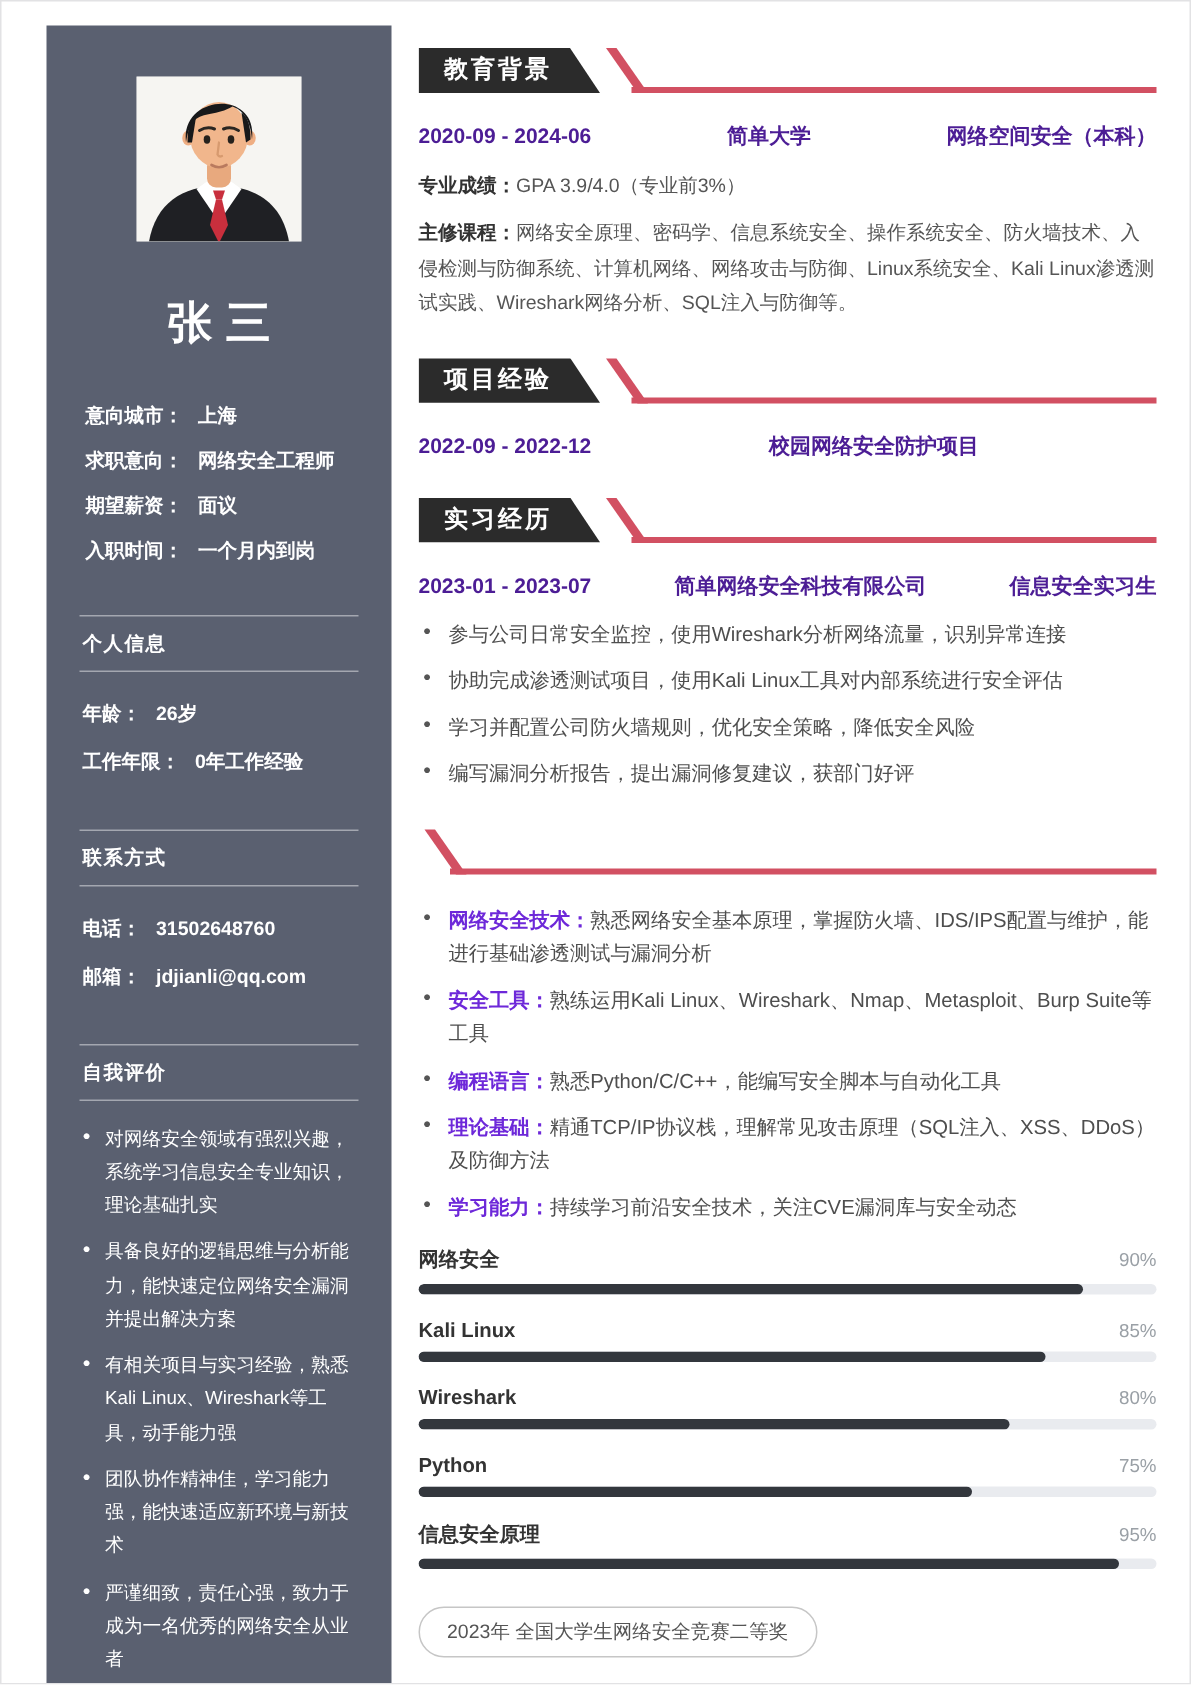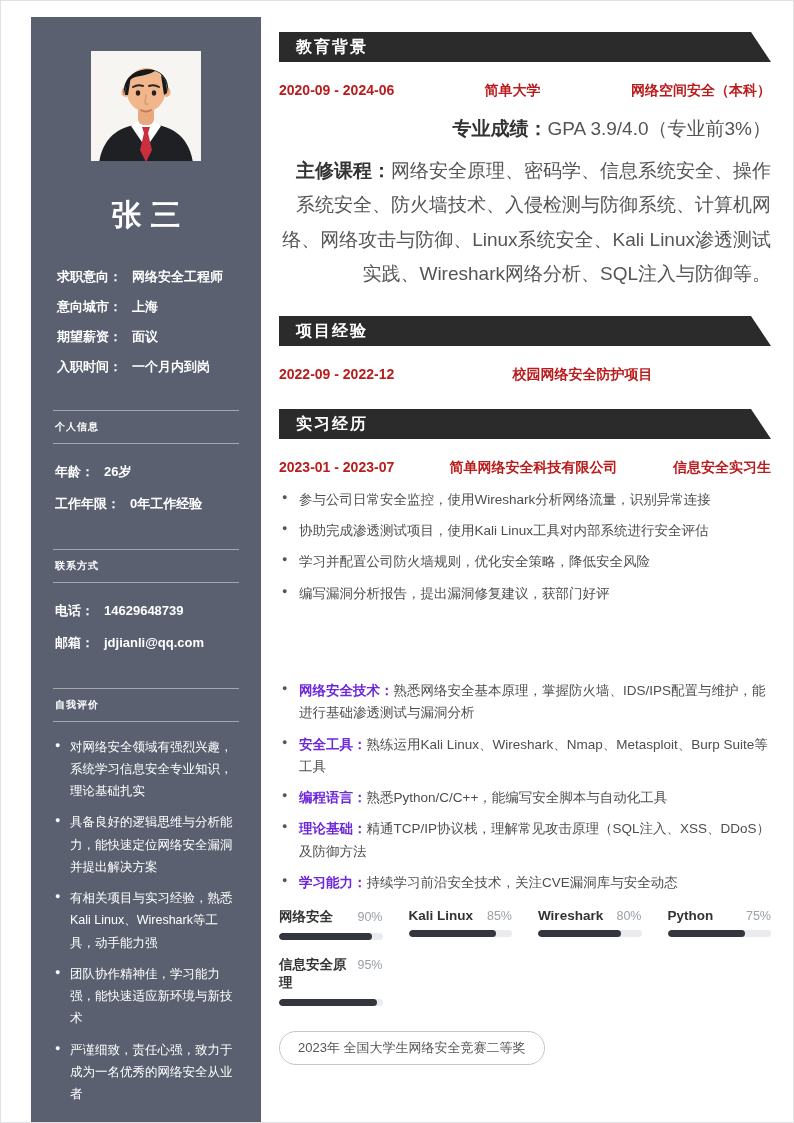--- a/index.html
+++ b/index.html
@@ -7,48 +7,48 @@
   .page { position:relative; width:794px; height:1123px; background:#fff; border:1px solid #e2e2e4; overflow:hidden; margin:0 auto; }
 
   
   .sidebar { position:absolute; left:30px; top:16px; width:230px; height:1110px; background:#5a6070; color:#fff; padding:34px 22px 20px 22px; }
   .photo-box { width:110px; height:110px; margin:0 auto; background:#f6f5f2; overflow:hidden; }
   .photo-box svg { display:block; width:110px; height:110px; }
   .side-name { text-align:center; font-size:30px; font-weight:700; letter-spacing:9px; padding-left:9px; margin-top:34px; color:#fff; }
   .profile-list { margin-top:26px; padding-left:4px; }
   .profile-row { display:flex; gap:10px; font-size:13px; font-weight:700; line-height:2.3; }
   .side-sec { margin-top:28px; }
-  .side-sec-title { border-top:1px solid rgba(255,255,255,.45); border-bottom:1px solid rgba(255,255,255,.45); padding:9px 2px; font-size:10px; font-weight:700; letter-spacing:1px; }
+  .side-sec-title { border-top:1px solid rgba(255,255,255,.45); border-bottom:1px solid rgba(255,255,255,.45); padding:9px 2px; font-size:13px; font-weight:700; letter-spacing:1px; }
   .side-items { padding:12px 2px 0 2px;text-align:right; }
   .side-item { display:flex; gap:10px; font-size:13px; font-weight:700; line-height:2.5; }
   .side-bullets { padding:14px 0 0 2px; }
   .side-bullet { display:flex; font-size:12.5px; line-height:1.78; margin-bottom:9px; }
   .side-bullet .dot { width:15px; flex:none; font-size:12px; }
 
   
   .main { position:absolute; left:278px; top:0; width:492px; padding-top:31px; color:#4e4e4e; }
   .sec { margin-bottom:25px; }
-  .sec-head { display:flex; height:30px; margin-bottom:20px;flex-direction:column; }
+  .sec-head { display:flex; height:30px; margin-bottom:20px; }
   .sec-badge { background:#2b2b2b; color:#fff; font-weight:700; font-size:16px; line-height:30px; letter-spacing:2px; padding:0 32px 0 17px; clip-path:polygon(0 0, calc(100% - 20px) 0, 100% 100%, 0 100%); }
   .sec-diag { width:7px; background:#d25062; transform:skewX(35deg); transform-origin:0 0; margin-left:4px; flex:none; }
   .sec-rule { flex:1; height:4px; background:#d25062; align-self:flex-end; margin-left:10px; }
 
-  .exp-row { display:flex; justify-content:flex-end; align-items:baseline; font-size:14px; font-weight:700; color:#b91c1c; margin-bottom:12px; }
+  .exp-row { display:flex; justify-content:flex-end; align-items:baseline; font-size:14px; font-weight:700; color:#4c1d95; margin-bottom:12px; }
   .exp-row .mid { flex:1; text-align:center; }
   .exp-row .right { text-align:right; }
-  .kv-line { font-size:19px; line-height:1.8; margin-bottom:8px; color:#555;text-align:right; }
+  .kv-line { font-size:13px; line-height:1.8; margin-bottom:8px; color:#555; }
   .kv-line b { color:#333; }
   .para { font-size:13.5px; line-height:1.85; color:#555; }
 
   .blist { margin-top:2px; }
   .bullet { display:flex; font-size:13.5px; line-height:1.65; margin-bottom:9px; color:#4e4e4e; }
   .bullet .dot { width:20px; flex:none; color:#555; font-size:13px; padding-left:3px; }
   .bullet b { color:#6d28d9; }
 
-  .bars { display:grid; grid-template-columns:1fr 1fr 1fr 1fr; column-gap:26px; row-gap:16px; margin-top:14px; }
+  .bars { display:grid; grid-template-columns:1fr; column-gap:26px; row-gap:16px; margin-top:14px; }
   .bar-item { }
   .bar-top { display:flex; justify-content:space-between; align-items:baseline; margin-bottom:7px; }
   .bar-name { font-size:13.5px; font-weight:700; color:#333; }
   .bar-pct { font-size:12.5px; color:#9aa0a6; }
   .bar-track { height:7px; background:#e9ebef; border-radius:4px; overflow:hidden; }
   .bar-fill { height:7px; background:#33373d; border-radius:4px; }
 
   .pills { display:flex; flex-wrap:wrap; gap:13px 16px; margin-bottom:16px; }
   .pill { border:1px solid #c6c6c6; border-radius:18px; padding:7px 18px; font-size:13px; color:#555; background:#fff; white-space:nowrap; }
 </style>
@@ -78,26 +78,26 @@
         <ellipse cx="63" cy="42" rx="2.2" ry="2.8" fill="#26211c"></ellipse>
         <path d="M55,44 L54,52 Q55,54 57,53" stroke="#d79a6f" stroke-width="1.5" fill="none" stroke-linecap="round"></path>
         <path d="M50,59 Q55,62 60,59" stroke="#b97a5e" stroke-width="1.8" fill="none" stroke-linecap="round"></path>
       </svg>
     </div>
 
     <div class="side-name">张三</div>
 
     <div class="profile-list">
       <div class="profile-row">
+        <span>意向城市：</span>
+        <span>上海</span>
+      </div>
+      <div class="profile-row">
         <span>求职意向：</span>
         <span>网络安全工程师</span>
-      </div>
-      <div class="profile-row">
-        <span>意向城市：</span>
-        <span>上海</span>
       </div>
       <div class="profile-row">
         <span>期望薪资：</span>
         <span>面议</span>
       </div>
       <div class="profile-row">
         <span>入职时间：</span>
         <span>一个月内到岗</span>
       </div>
     </div>
@@ -114,21 +114,21 @@
           <span>0年工作经验</span>
         </div>
       </div>
     </div>
 
     <div class="side-sec">
       <div class="side-sec-title">联系方式</div>
       <div class="side-items">
         <div class="side-item">
           <span>电话：</span>
-          <span>14629648739</span>
+          <span>31502648760</span>
         </div>
         <div class="side-item">
           <span>邮箱：</span>
           <span>jdjianli@qq.com</span>
         </div>
       </div>
     </div>
 
     <div class="side-sec">
       <div class="side-sec-title">自我评价</div>

